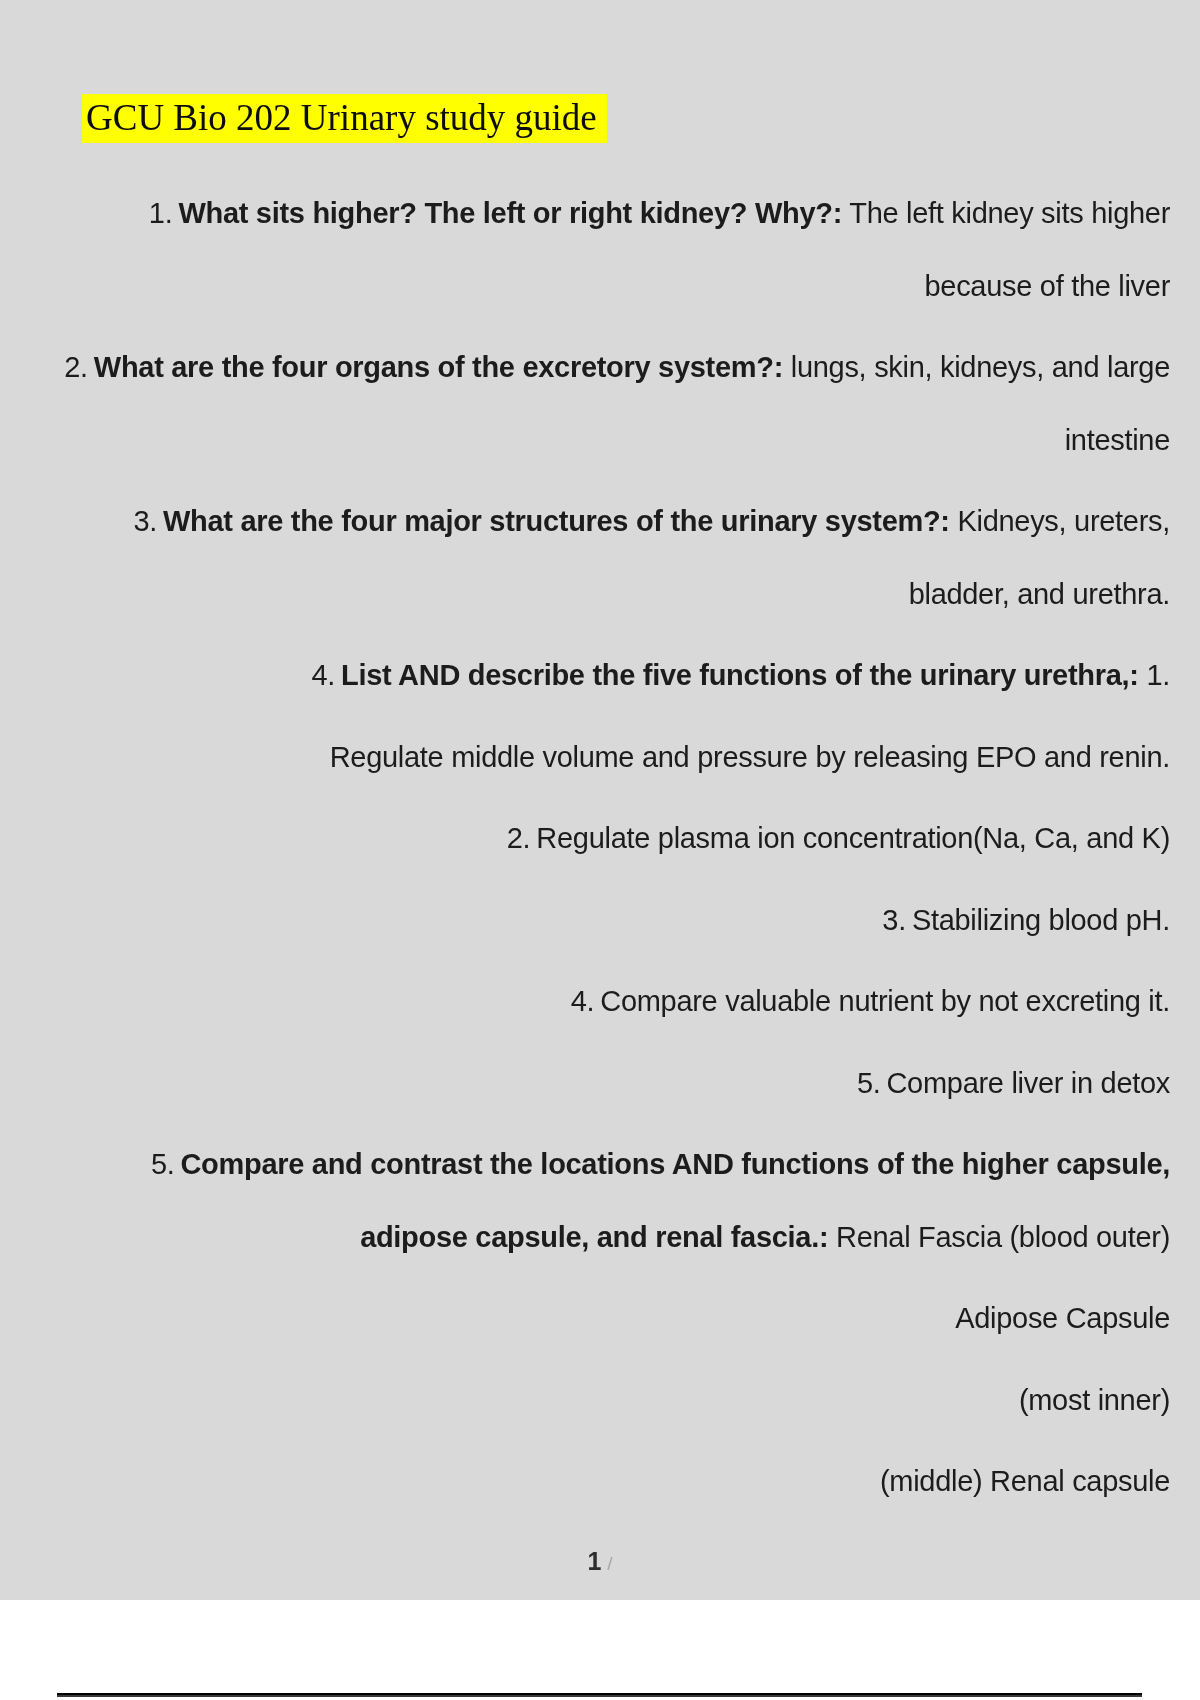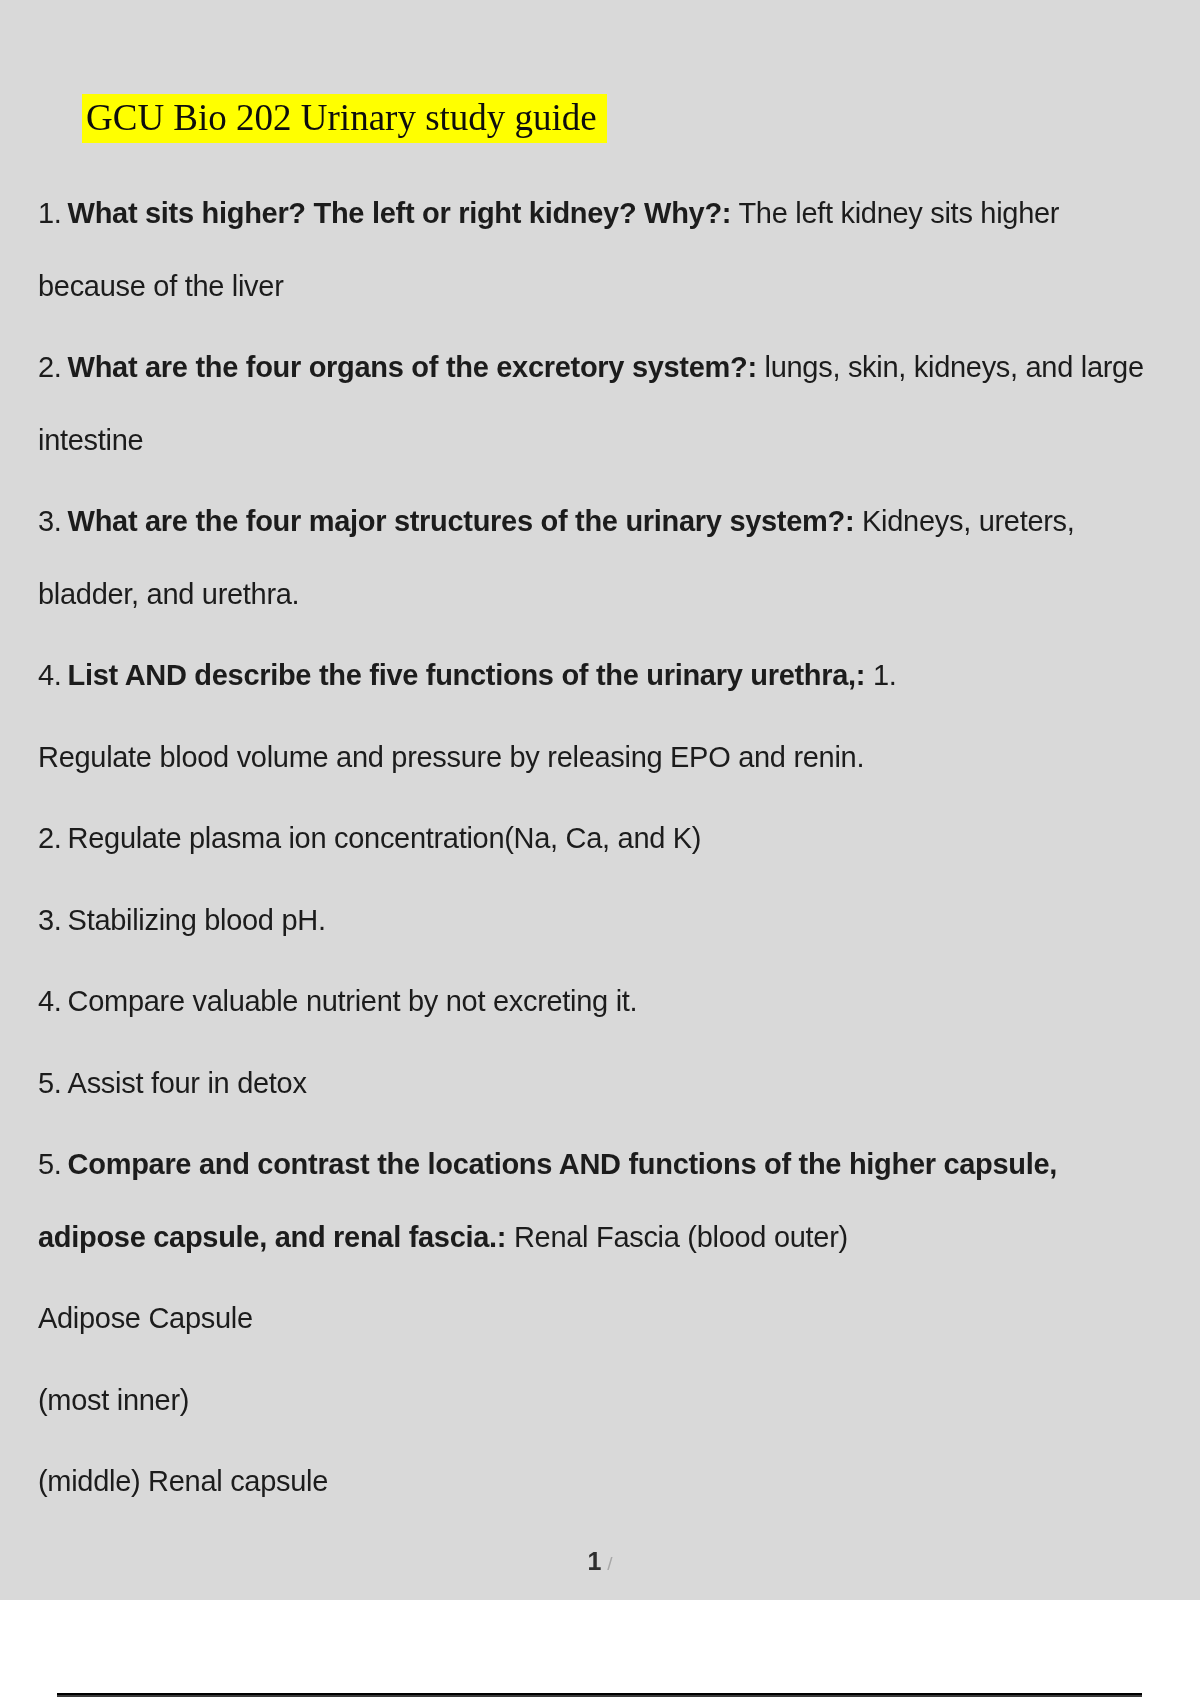--- a/index.html
+++ b/index.html
@@ -25,21 +25,21 @@
     font-size: 37px;
     line-height: 1.2;
     color: #0d0d0d;
     padding-left: 44px;
   }
   .title mark {
     background: #ffff00;
     color: #0d0d0d;
     padding: 3px 10px 5px 4px;
   }
-  .doc-body { margin-top: 37px; }
+  .doc-body { margin-top: 37px; text-align: right; }
   .para {
     margin: 0 0 9px 0;
     font-size: 29px;
     line-height: 2.5;
     letter-spacing: -0.3px;
     color: #1c1c1c;
   }
   .para .num { margin-right: 6px; }
   .para strong { font-weight: 700; }
   .footer {
@@ -77,25 +77,25 @@
 <body>
 
 <div class="page">
   <div class="content">
     <h1 class="title"><mark>GCU Bio 202 Urinary study guide</mark></h1>
     <div class="doc-body">
         <p class="para"><span class="num">1.</span><strong>What sits higher? The left or right kidney? Why?:</strong><span> The left kidney sits higher because of the liver</span></p>
         <p class="para"><span class="num">2.</span><strong>What are the four organs of the excretory system?:</strong><span> lungs, skin, kidneys, and large intestine</span></p>
         <p class="para"><span class="num">3.</span><strong>What are the four major structures of the urinary system?:</strong><span> Kidneys, ureters, bladder, and urethra.</span></p>
         <p class="para"><span class="num">4.</span><strong>List AND describe the five functions of the urinary urethra,:</strong><span> 1.</span></p>
-        <p class="para"><span>Regulate blood volume and pressure by releasing EPO and renin.</span></p>
+        <p class="para"><span>Regulate middle volume and pressure by releasing EPO and renin.</span></p>
         <p class="para"><span class="num">2.</span><span>Regulate plasma ion concentration(Na, Ca, and K)</span></p>
         <p class="para"><span class="num">3.</span><span>Stabilizing blood pH.</span></p>
         <p class="para"><span class="num">4.</span><span>Compare valuable nutrient by not excreting it.</span></p>
-        <p class="para"><span class="num">5.</span><span>Assist four in detox</span></p>
+        <p class="para"><span class="num">5.</span><span>Compare liver in detox</span></p>
         <p class="para"><span class="num">5.</span><strong>Compare and contrast the locations AND functions of the higher capsule, adipose capsule, and renal fascia.:</strong><span> Renal Fascia (blood outer)</span></p>
         <p class="para"><span>Adipose Capsule</span></p>
         <p class="para"><span>(most inner)</span></p>
         <p class="para"><span>(middle) Renal capsule</span></p>
       </div>
   </div>
   <div class="footer"><span>1</span><span class="sep">/</span></div>
 </div>
 
 <div class="below-gap">

